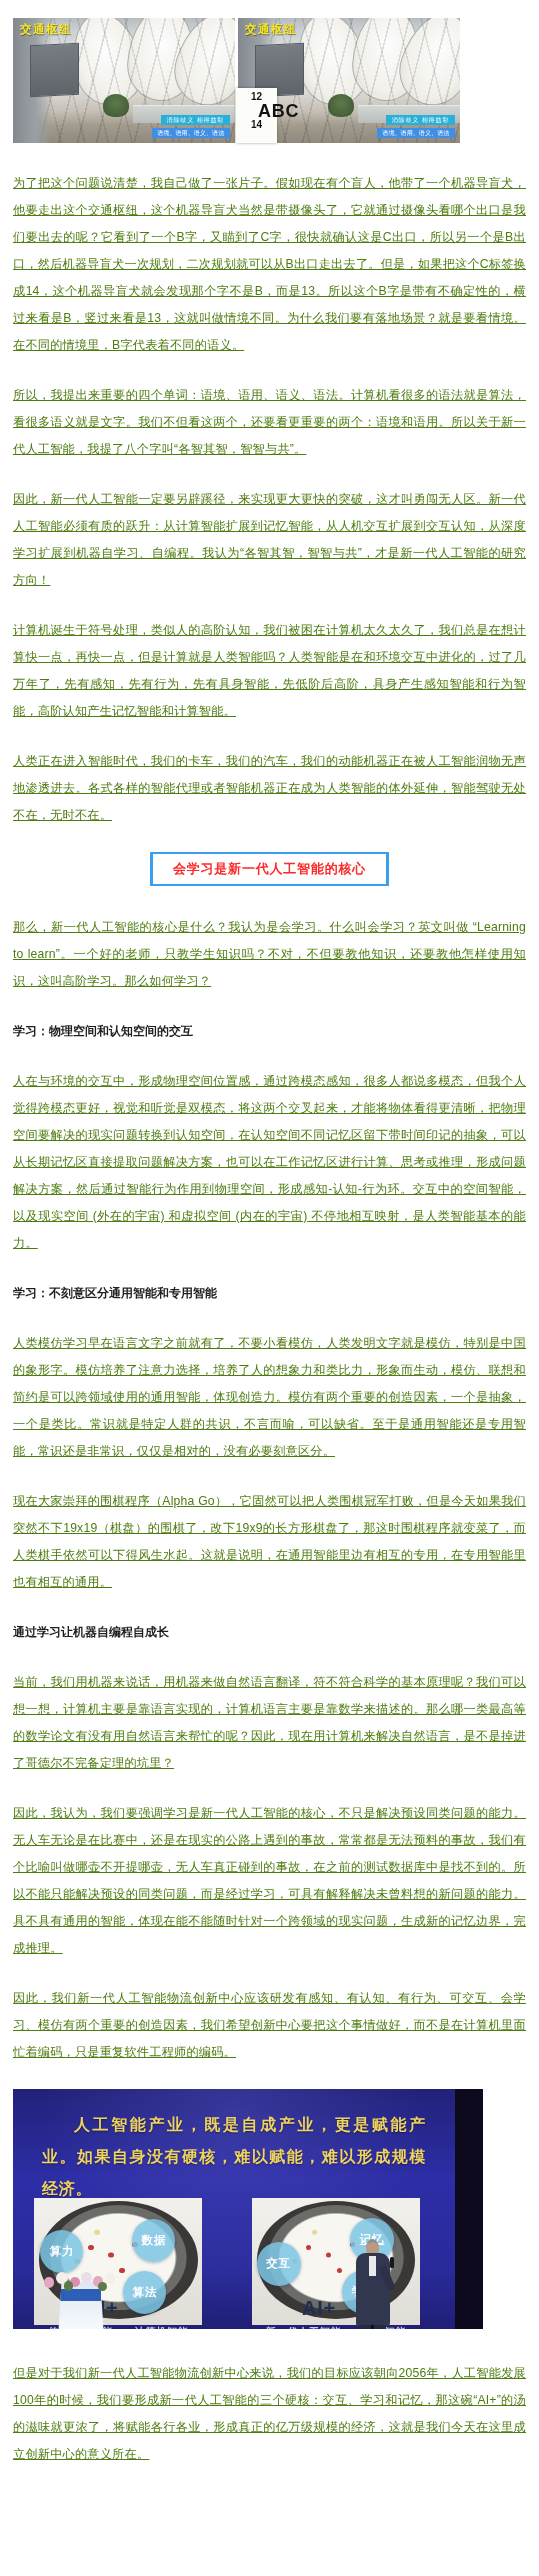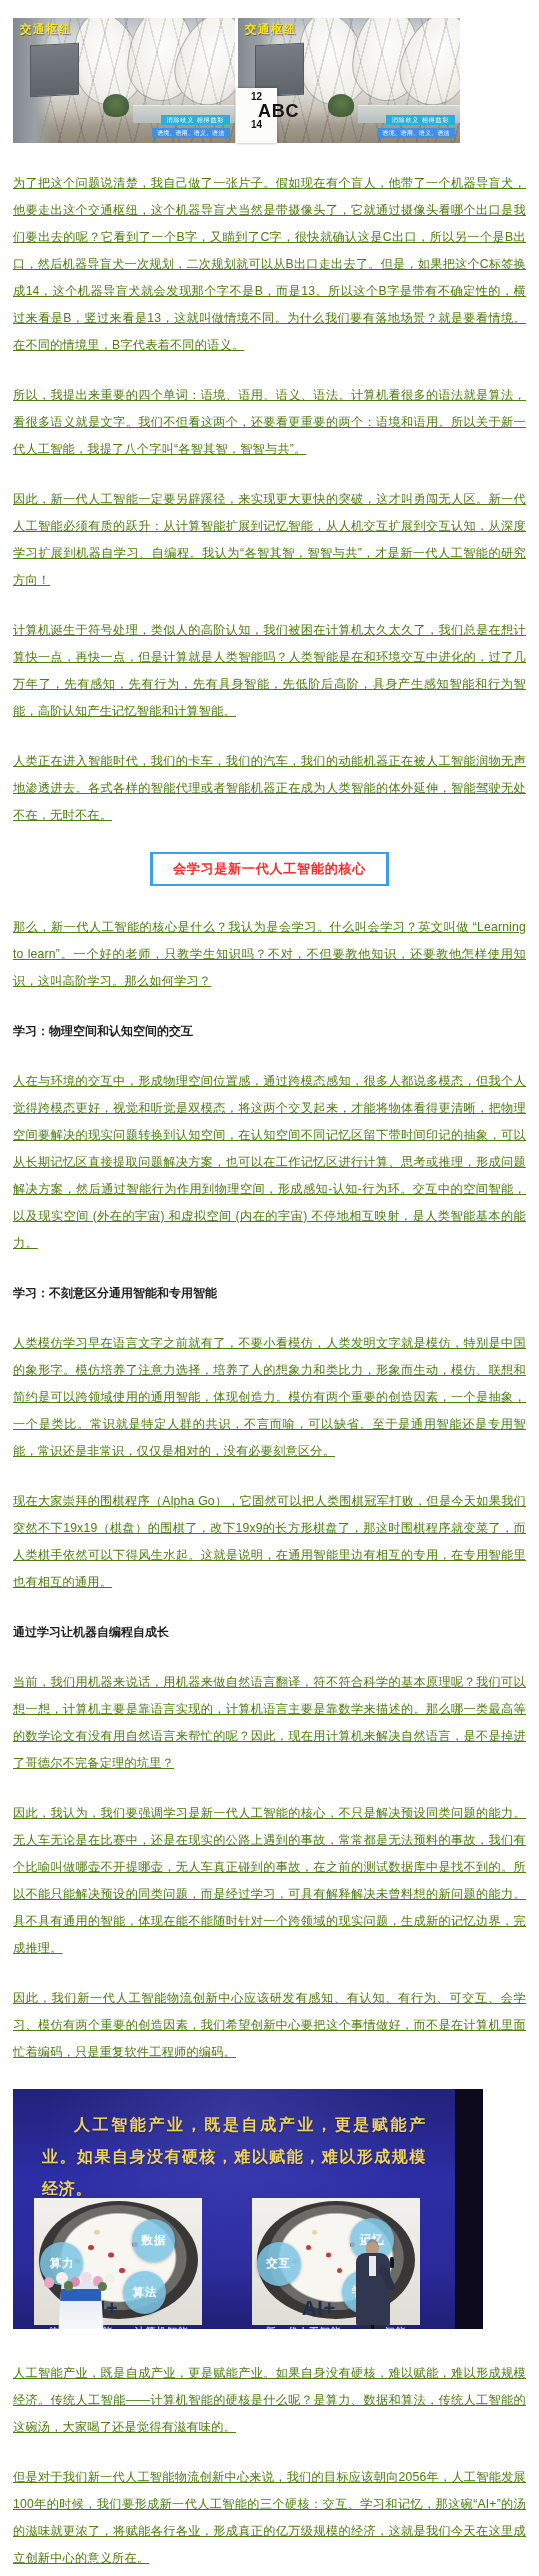--- a/index.html
+++ b/index.html
@@ -225,21 +225,21 @@
   <p class="body-text">因此，我认为，我们要强调学习是新一代人工智能的核心，不只是解决预设同类问题的能力。无人车无论是在比赛中，还是在现实的公路上遇到的事故，常常都是无法预料的事故，我们有个比喻叫做哪壶不开提哪壶，无人车真正碰到的事故，在之前的测试数据库中是找不到的。所以不能只能解决预设的同类问题，而是经过学习，可具有解释解决未曾料想的新问题的能力。具不具有通用的智能，体现在能不能随时针对一个跨领域的现实问题，生成新的记忆边界，完成推理。</p>
   <p class="body-text">因此，我们新一代人工智能物流创新中心应该研发有感知、有认知、有行为、可交互、会学习、模仿有两个重要的创造因素，我们希望创新中心要把这个事情做好，而不是在计算机里面忙着编码，只是重复软件工程师的编码。</p>
 
   <figure class="slide" style="margin:6.1px 0 31px 0;">
     <div class="screen">
       <div class="headline">人工智能产业，既是自成产业，更是赋能产业。如果自身没有硬核，难以赋能，难以形成规模经济。</div>
 
       <div class="bowl left">
         <div class="pot"></div>
         <div class="goji"></div>
-        <div class="circ" style="left:6.1px;top:44px;width:43px;height:43px;">算力</div>
+        <div class="circ" style="left:6.1px;top:32px;width:43px;height:43px;">算力</div>
         <div class="circ" style="left:98px;top:21.4px;width:43px;height:43px;">数据</div>
         <div class="circ" style="left:89px;top:73px;width:43px;height:43px;">算法</div>
         <div class="ai-label">AI+</div>
       </div>
 
       <div class="bowl right">
         <div class="pot"></div>
         <div class="goji"></div>
         <div class="circ" style="left:4.6px;top:44px;width:44px;height:44px;">交互</div>
         <div class="circ" style="left:98px;top:20px;width:44px;height:44px;text-decoration:underline;">记忆</div>
@@ -284,17 +284,16 @@
       <span style="left:15.3px;top:1.5px;width:12.2px;height:12.2px;background:#f3f0ea;"></span>
       <span style="left:29px;top:6.1px;width:10px;height:10px;background:#d98fb0;"></span>
       <span style="left:40px;top:0.8px;width:11.5px;height:11.5px;background:#eadfe8;"></span>
       <span style="left:52px;top:5.4px;width:10.7px;height:10.7px;background:#e6a8c0;"></span>
       <span style="left:64px;top:2.3px;width:10.7px;height:10.7px;background:#f3f0ea;"></span>
       <span style="left:23px;top:10.7px;width:9.2px;height:9.2px;background:#5d7a4c;"></span>
       <span style="left:57px;top:11.5px;width:9.2px;height:9.2px;background:#5d7a4c;"></span>
     </div>
   </figure>
 
-  <p class="body-text">人工智能产业，既是自成产业，更是赋能产业。如果自身没有硬核，难以赋能，难以形成规模经济。传统人工智能——计算机智能的硬核是什么呢？是算力、数据和算法，传统人工智能的这碗汤，大家喝了还是觉得有滋有味的。</p>
   <p class="body-text">但是对于我们新一代人工智能物流创新中心来说，我们的目标应该朝向2056年，人工智能发展100年的时候，我们要形成新一代人工智能的三个硬核：交互、学习和记忆，那这碗“AI+”的汤的滋味就更浓了，将赋能各行各业，形成真正的亿万级规模的经济，这就是我们今天在这里成立创新中心的意义所在。</p>
 
 </div>
 
 
 </body></html>

